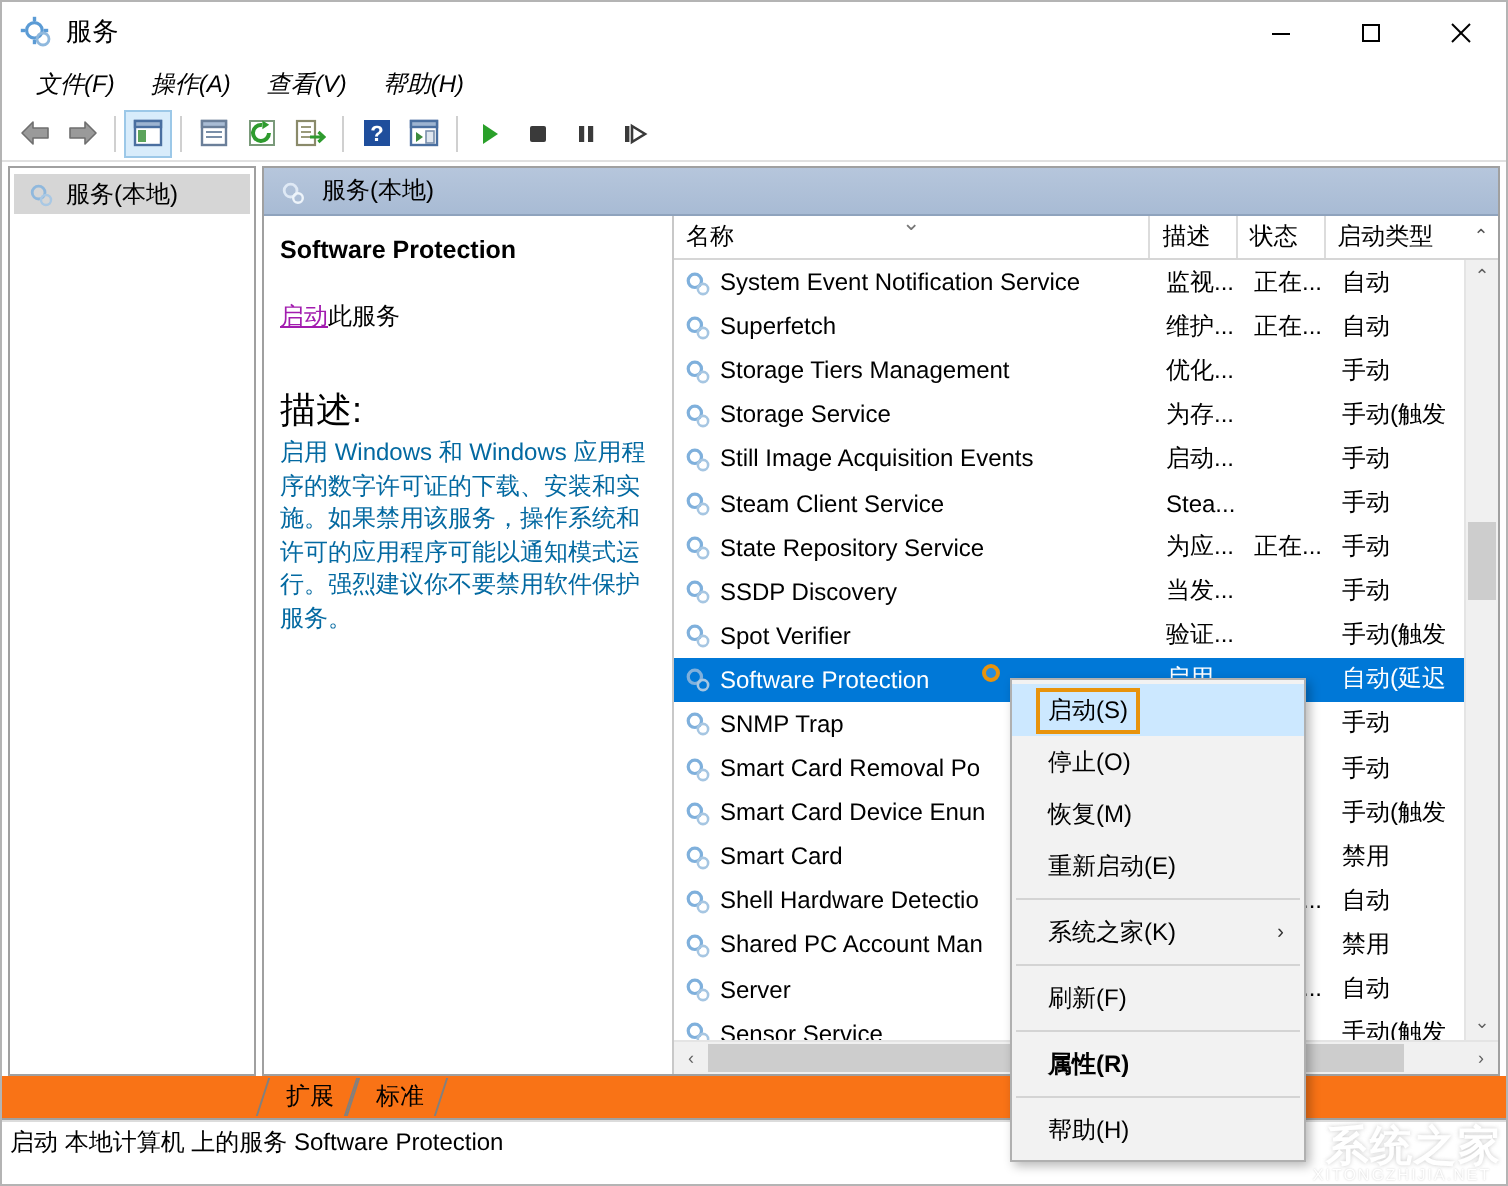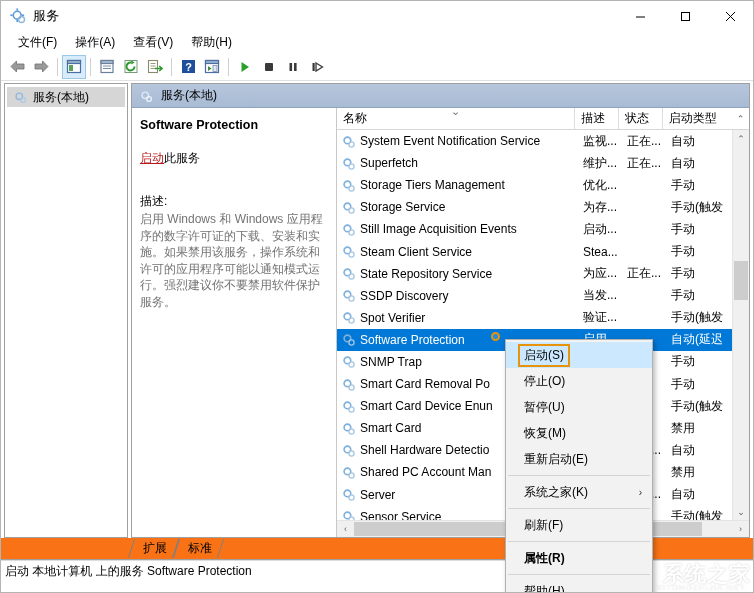--- a/index.html
+++ b/index.html
@@ -40,21 +40,21 @@
     cursor: default;
   }
   .wbtn svg { display: block; }
 
   
   .menubar {
     height: 22px; display: flex; align-items: center;
     padding-left: 8px; background: #ffffff;
     font-size: 12px; color: #000;
   }
-  .menuitem { padding: 2px 9px; cursor: default; }
+  .menuitem { padding: 2px 9px; cursor: default; font-style: italic; }
 
   
   .toolbar {
     height: 28px; display: flex; align-items: center;
     padding-left: 4px; background: #ffffff;
     border-bottom: 1px solid #e0e0e0;
   }
   .tbtn {
     width: 24px; height: 24px; display: flex;
     align-items: center; justify-content: center;
@@ -106,24 +106,24 @@
   
   .detail {
     width: 205px; flex: none;
     border-right: 1px solid #c8c8c8;
     padding: 10px 10px 0 8px;
     overflow: hidden;
   }
   .detail h2 { font-size: 12.5px; font-weight: bold; margin-bottom: 18px; }
   .linkline { font-size: 12px; margin-bottom: 26px; }
   .linkline a {
-    color: #b91c1c; text-decoration: underline; cursor: pointer;
-  }
-  .desc-label { font-size: 12px; margin-bottom: 1px; }
-  .desc-body { font-size: 12px; line-height: 16.5px; color: #737373; }
+    color: #a21caf; text-decoration: underline; cursor: pointer;
+  }
+  .desc-label { font-size: 18px; margin-bottom: 1px; }
+  .desc-body { font-size: 12px; line-height: 16.5px; color: #0369a1; }
 
   
   .listwrap { flex: 1; display: flex; flex-direction: column; overflow: hidden; position: relative; }
 
   .listhead {
     display: flex; height: 22px; flex: none;
     background: #ffffff; border-bottom: 1px solid #d6d6d6;
     font-size: 12px; position: relative;
   }
   .hcell {
@@ -719,23 +719,20 @@
   </div>
 
   <div class="ctxmenu" id="ctxmenu">
       <div class="mi highlight">
         <span class="mlabel">启动(S)</span>
       </div>
       <div class="mi disabled">
         <span class="mlabel">停止(O)</span>
       </div>
       <div class="mi disabled">
-        <span class="mlabel">暂停(U)</span>
-      </div>
-      <div class="mi disabled">
         <span class="mlabel">恢复(M)</span>
       </div>
       <div class="mi disabled">
         <span class="mlabel">重新启动(E)</span>
       </div>
       <div class="msep"></div>
       <div class="mi">
         <span class="mlabel">系统之家(K)</span>
         <span class="arrow">›</span>
       </div>

